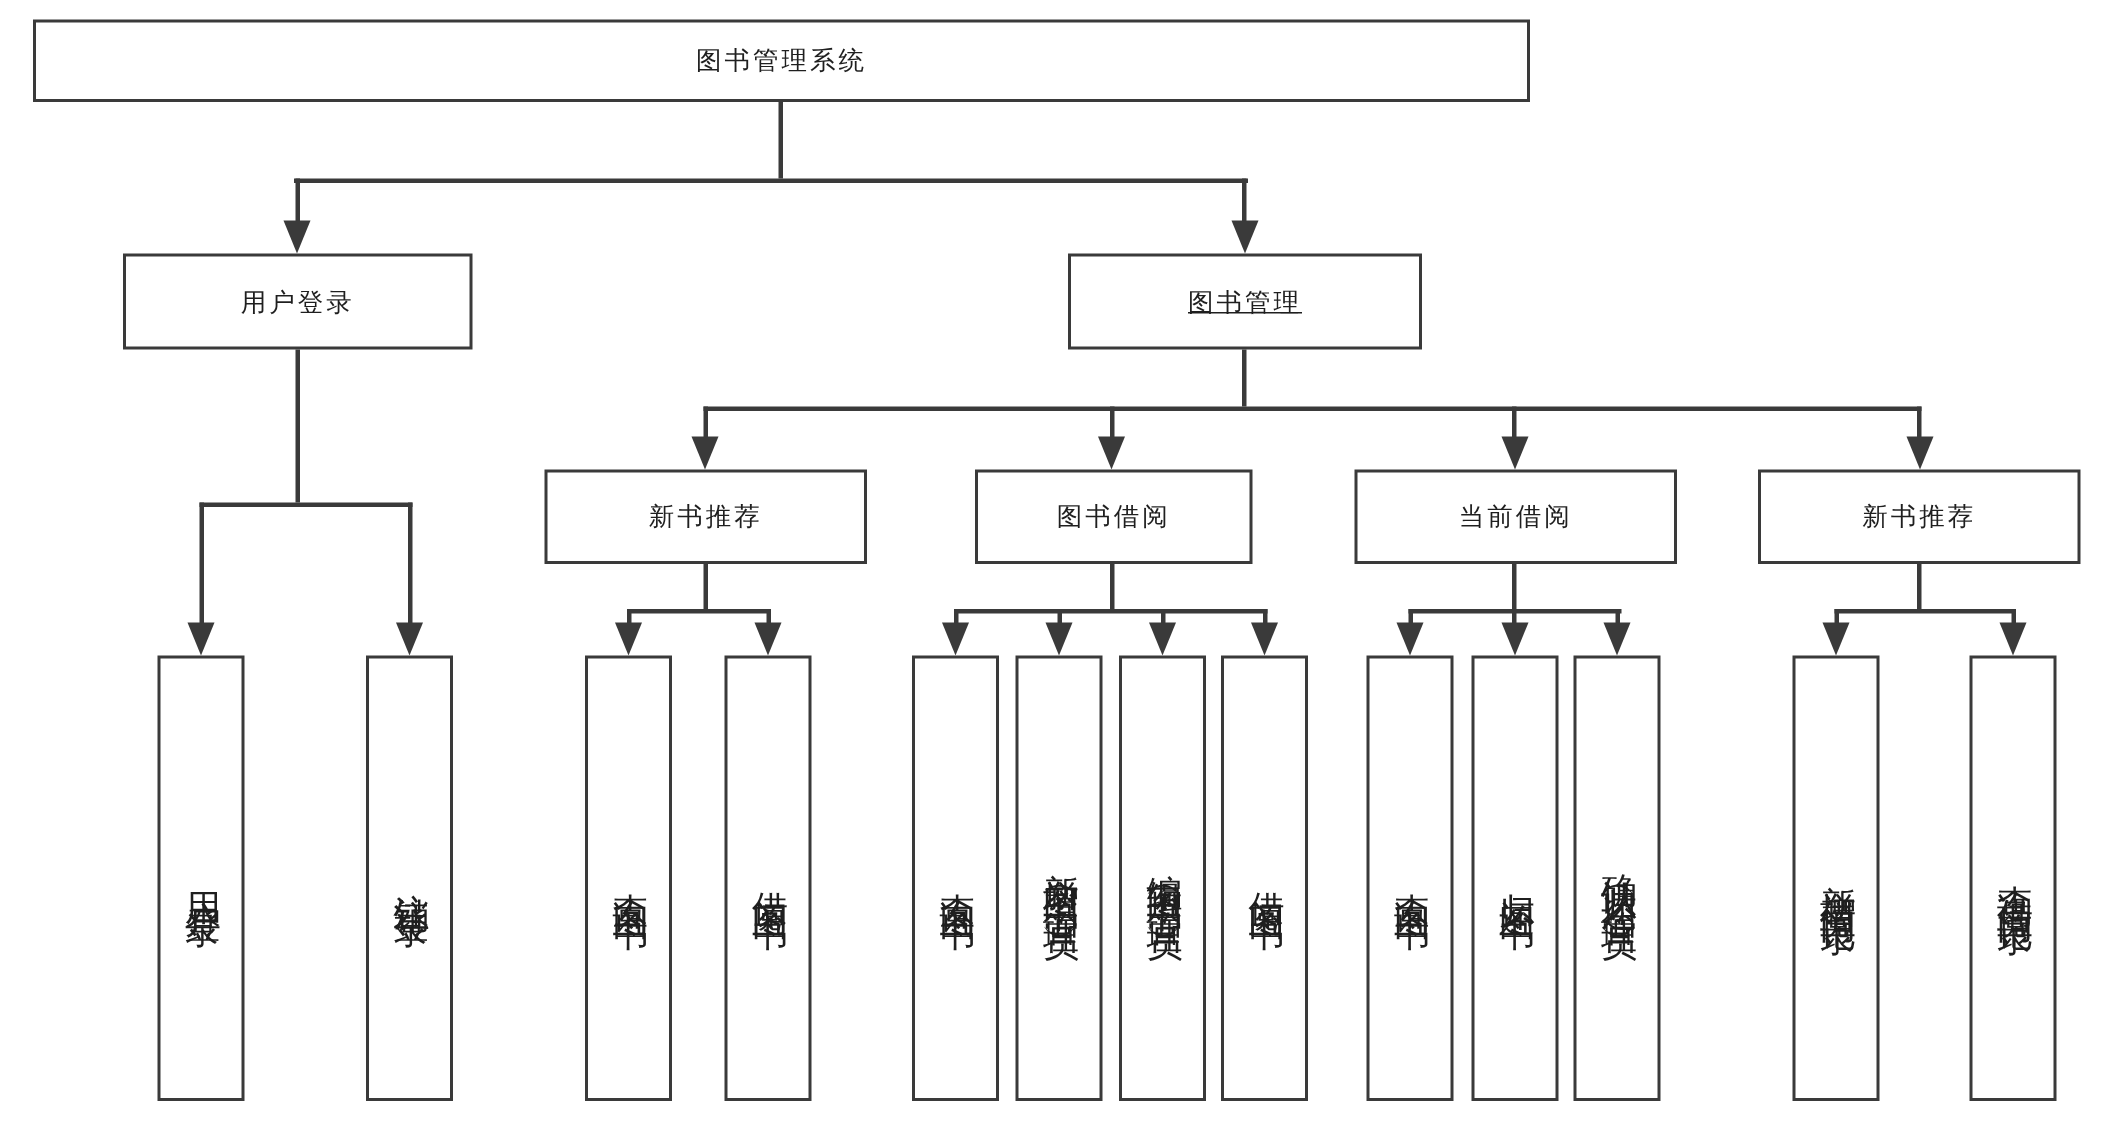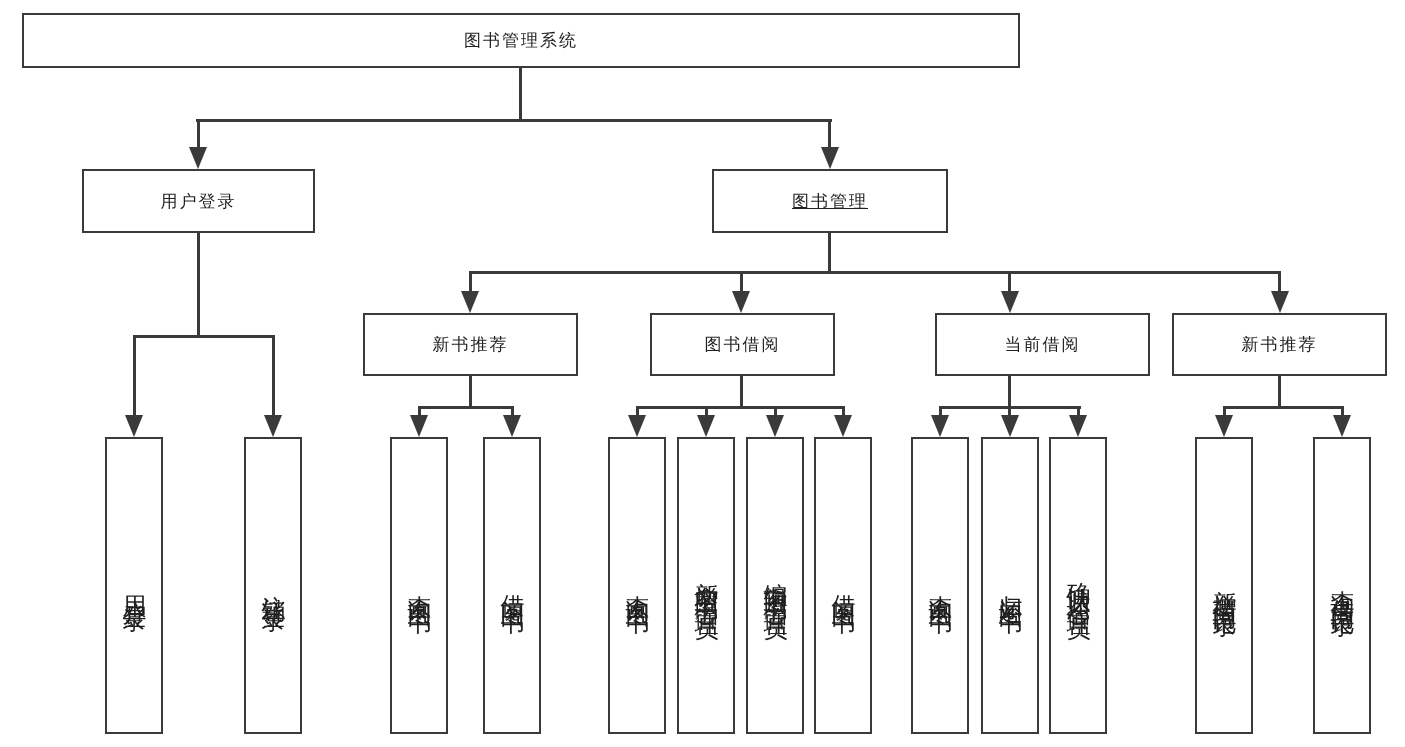--- a/index.html
+++ b/index.html
@@ -74,21 +74,21 @@
   <div class="box" style="left:712px; top:169px; width:236px; height:64px;text-decoration:underline;">
     <span class="hlabel">图书管理</span>
   </div>
 
   <div class="box" style="left:363px; top:313px; width:215px; height:63px;">
     <span class="hlabel">新书推荐</span>
   </div>
   <div class="box" style="left:634px; top:313px; width:185px; height:63px;margin-left:16px;">
     <span class="hlabel">图书借阅</span>
   </div>
-  <div class="box" style="left:935px; top:313px; width:215px; height:63px;">
+  <div class="box" style="left:903px; top:313px; width:215px; height:63px;">
     <span class="hlabel">当前借阅</span>
   </div>
   <div class="box" style="left:1172px; top:313px; width:215px; height:63px;">
     <span class="hlabel">新书推荐</span>
   </div>
 
   <div class="box leaf" style="left:105px; top:437px; width:58px; height:297px;">
     <span class="vlabel">用户登录</span>
   </div>
   <div class="box leaf" style="left:244px; top:437px; width:58px; height:297px;">

